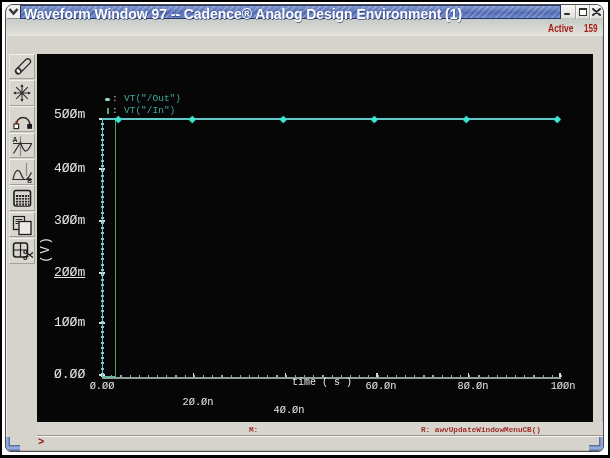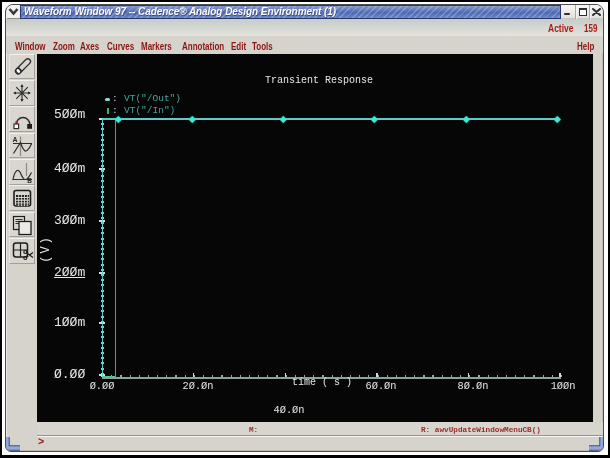--- a/index.html
+++ b/index.html
@@ -9,22 +9,22 @@
   #win{position:absolute;left:3px;top:2px;width:597px;height:446px;
     border:1px solid #4c4c4c;border-radius:8px 8px 6px 6px;background:#d6d3cc;overflow:hidden;
     box-shadow:inset 1px 1px 0 #eceae5, inset -1px -1px 0 #bdbab3;}
   .abs{position:absolute;}
   
   #vbtn{left:1px;top:0px;width:13px;height:12.5px;background:#f2f1ef;border-right:1px solid #8f8d88;border-bottom:1px solid #8f8d88;}
   #tbar{left:14px;top:0px;width:539px;height:11.5px;z-index:3;
     border:1px solid #26356b;border-right:1px solid #26356b;
     background:repeating-linear-gradient(135deg, rgba(255,255,255,.22) 0 1.3px, rgba(255,255,255,0) 1.3px 4.4px),
                linear-gradient(180deg,#8296c9 0%,#4f6ab2 55%,#6b83c3 100%);}
-  #ttext{left:18px;top:1px;z-index:4;will-change:transform;transform:translateZ(0);color:#ffffff;font-size:10px;font-weight:bold;letter-spacing:-0.06px;white-space:pre;
-     text-shadow:0.5px 0.5px 0 rgba(20,30,80,.55);font-style:italic;}
+  #ttext{left:18px;top:1px;z-index:4;will-change:transform;transform:translateZ(0);color:#ffffff;font-size:14px;font-weight:bold;letter-spacing:-0.06px;white-space:pre;
+     text-shadow:0.5px 0.5px 0 rgba(20,30,80,.55);}
   #btnstrip{left:553px;top:0;width:44px;height:12.5px;background:linear-gradient(180deg,#f8f7f5,#e2e0db);border-bottom:1px solid #c8c6c1;}
   .sep{top:0;width:1px;height:13.5px;background:#aaa8a3;box-shadow:1px 0 0 #f4f3f1;}
   
   #activerow{left:0;top:13.5px;width:597px;height:17.5px;background:linear-gradient(180deg,#c6ccc8,#e5e3dd);}
   .red{color:#a81d12;font-weight:bold;}
   
   #menurow{left:0;top:31px;width:597px;height:17px;background:#d6d3cc;}
   .mi{position:absolute;top:4.5px;font-size:10px;font-weight:bold;color:#8c150f;letter-spacing:0;white-space:pre;transform:scaleX(0.8);transform-origin:0 50%;}
   
   .tbtn{left:2.5px;width:26.5px;height:25.5px;background:#d9d6cf;border:1px solid;
@@ -58,31 +58,20 @@
   <div class="abs sep" style="left:568.5px;"></div>
   <div class="abs sep" style="left:583px;"></div>
   <div class="abs" style="left:557.5px;top:7.5px;width:6.5px;height:2px;background:#2e2e2e;border-radius:1px;"></div>
   <div class="abs" style="left:573px;top:3px;width:7.5px;height:7.5px;border:1.2px solid #2e2e2e;border-top-width:2.6px;box-sizing:border-box;background:#fff;"></div>
   <svg class="abs" style="left:586px;top:3px;" width="9" height="8" viewBox="0 0 9 8">
         <path d="M1 1 L8 7 M8 1 L1 7" stroke="#2e2e2e" stroke-width="2" stroke-linecap="round"></path>
       </svg>
   <div class="abs" id="activerow"></div>
   <div class="abs red" style="left:542px;top:17.5px;font-size:10px;transform:scaleX(0.85);transform-origin:0 50%;">Active</div>
   <div class="abs red" style="left:578px;top:17.5px;font-size:10px;transform:scaleX(0.8);transform-origin:0 50%;">159</div>
-  <div class="abs" id="menurow">
-    <span class="mi" style="left:8.5px;">Window</span>
-    <span class="mi" style="left:46.5px;">Zoom</span>
-    <span class="mi" style="left:74px;">Axes</span>
-    <span class="mi" style="left:100.5px;">Curves</span>
-    <span class="mi" style="left:135px;">Markers</span>
-    <span class="mi" style="left:175.5px;">Annotation</span>
-    <span class="mi" style="left:224.5px;">Edit</span>
-    <span class="mi" style="left:246px;">Tools</span>
-    <span class="mi" style="left:570.5px;">Help</span>
-  </div>
 
   <div class="abs tbtn" style="top:48.5px;">
         <svg width="22" height="22" viewBox="0 0 22 22">
     <g transform="rotate(45 11.5 10.5)">
             <rect x="9" y="0.5" width="5.4" height="19" rx="2.7" fill="none" stroke="#2d2d2d" stroke-width="1.3"></rect>
             <line x1="9" y1="14" x2="14.4" y2="14" stroke="#2d2d2d" stroke-width="1"></line>
             <ellipse cx="11.7" cy="16.6" rx="2.7" ry="2" fill="#fff" stroke="#2d2d2d" stroke-width="1.1"></ellipse>
           </g>
         </svg>
       </div>
@@ -152,21 +141,20 @@
     <path d="M9.5 3 V17 M2.5 10 H16.5" stroke="#1d1d1d" stroke-width="1.2"></path>
     <g stroke="#1d1d1d" stroke-width="1.2" fill="none">
             <path d="M15 17.5 L22 12.5 M15 12.5 L22 17.5"></path>
             <circle cx="14.3" cy="12" r="1.5"></circle>
             <circle cx="14.3" cy="18" r="1.5"></circle>
           </g>
         </svg>
       </div>
 
   <div class="abs" id="plot">
-    <div class="pl mono" style="left:228.5px;top:21px;font-size:10px;">Transient Response</div>
 
     <div class="abs" style="left:68px;top:44.8px;width:5.5px;height:3px;border-radius:2px;background:#8fd8cc;"></div>
     <div class="pl mono" style="left:75px;top:39px;font-size:9.5px;color:#c8d4d4;">:</div>
     <div class="pl mono" style="left:87px;top:39px;font-size:9.5px;color:#3da89e;">VT("/Out")</div>
     <div class="abs" style="left:70px;top:54.5px;width:2px;height:5.5px;background:#4cae6a;"></div>
     <div class="pl mono" style="left:75px;top:51.5px;font-size:9.5px;color:#c8d4d4;">:</div>
     <div class="pl mono" style="left:87px;top:51.5px;font-size:9.5px;color:#3da89e;">VT("/In")</div>
 
     <div class="pl mono ylab" style="top:54px;">5ØØm</div>
     <div class="pl mono ylab" style="top:108px;">4ØØm</div>
@@ -187,21 +175,21 @@
     <div class="abs" style="left:65px;top:323.9px;width:459px;height:1.5px;background:#8fa0a0;"></div>
     <div class="abs" style="left:65px;top:321.9px;width:460px;height:2px;background:repeating-linear-gradient(90deg,#9aa8a8 0 1.2px,rgba(0,0,0,0) 1.2px 9.18px);"></div>
     <div class="abs xmaj" style="left:64.2px;"></div>
     <div class="abs xmaj" style="left:156.2px;"></div>
     <div class="abs xmaj" style="left:248.2px;"></div>
     <div class="abs xmaj" style="left:339.7px;"></div>
     <div class="abs xmaj" style="left:431.2px;"></div>
     <div class="abs xmaj" style="left:522.7px;"></div>
 
     <div class="pl mono xlab" style="left:35.5px;">Ø.ØØ</div>
-    <div class="pl mono xlab" style="left:131px;">2Ø.Øn</div>
+    <div class="pl mono xlab" style="left:131px;margin-top:16px;">2Ø.Øn</div>
     <div class="pl mono xlab" style="left:222.5px;margin-top:24px;">4Ø.Øn</div>
     <div class="pl mono xlab" style="left:314.5px;">6Ø.Øn</div>
     <div class="pl mono xlab" style="left:406px;">8Ø.Øn</div>
     <div class="pl mono xlab" style="left:496px;">1ØØn</div>
     <div class="pl mono" style="left:255.5px;top:323px;font-size:10px;width:80px;text-align:left;">time ( s )</div>
 
     <div class="abs" style="left:78px;top:66px;width:1.3px;height:257px;background:#4fa565;"></div>
     <div class="abs" style="left:66px;top:322.4px;width:12.8px;height:1.5px;background:#5cc389;"></div>
     <div class="abs" style="left:65.3px;top:65.5px;width:1.4px;height:258px;background:#62c9c9;"></div>
     <div class="abs" style="left:65.5px;top:64.7px;width:455px;height:1.6px;background:#62c9c9;"></div>

